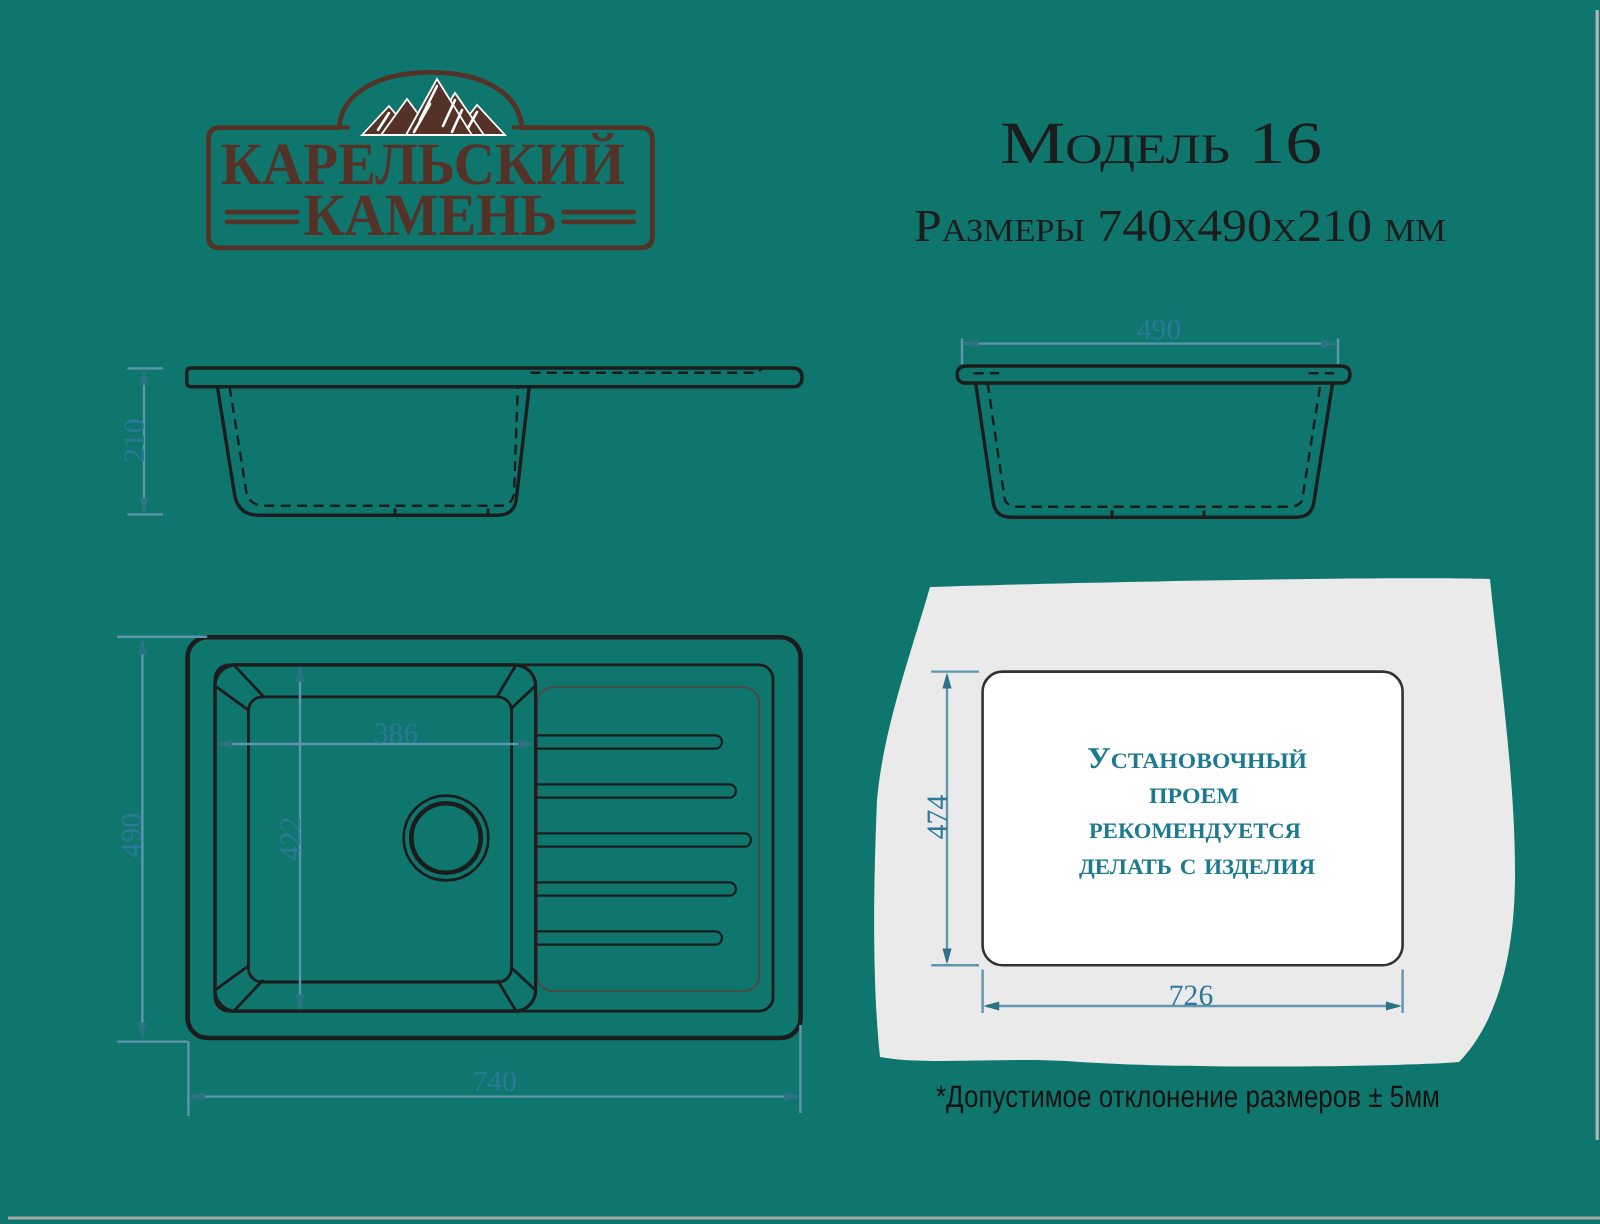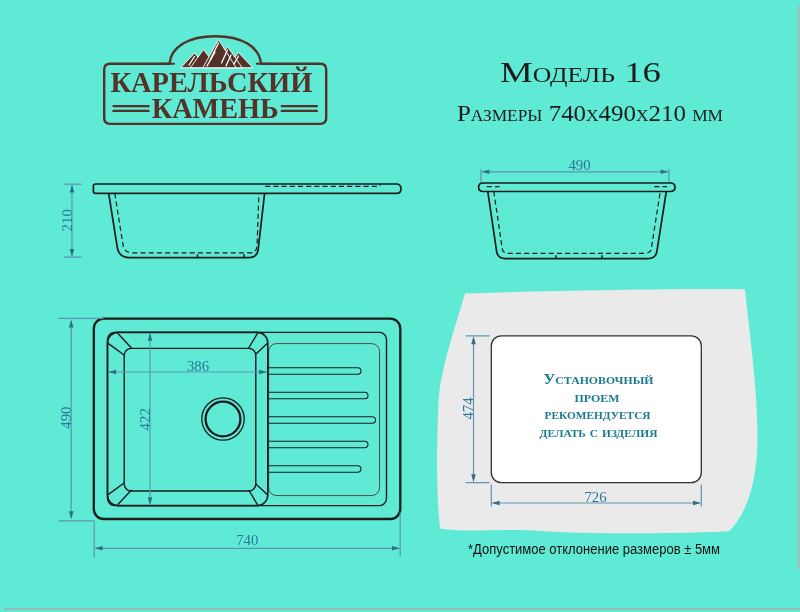--- a/index.html
+++ b/index.html
@@ -1,16 +1,16 @@
 <!DOCTYPE html>
 <html><head>
 <meta charset="utf-8">
 <style>
   html,body{margin:0;padding:0;background:#fff;}
-  .page{position:relative;width:800px;height:612px;background:#5eead4;overflow:hidden;
+  .page{position:relative;width:800px;height:612px;background:#0f766e;overflow:hidden;
         font-family:"Liberation Serif", serif;}
   svg{position:absolute;left:0;top:0;}
   text{font-family:"Liberation Serif", serif;}
   .dim{fill:#2d7899;font-size:14.8px;stroke:none;}
   .sc{font-variant:small-caps;}
   polygon{stroke:none;}
 </style>
 </head>
 <body>
 <div class="page">

